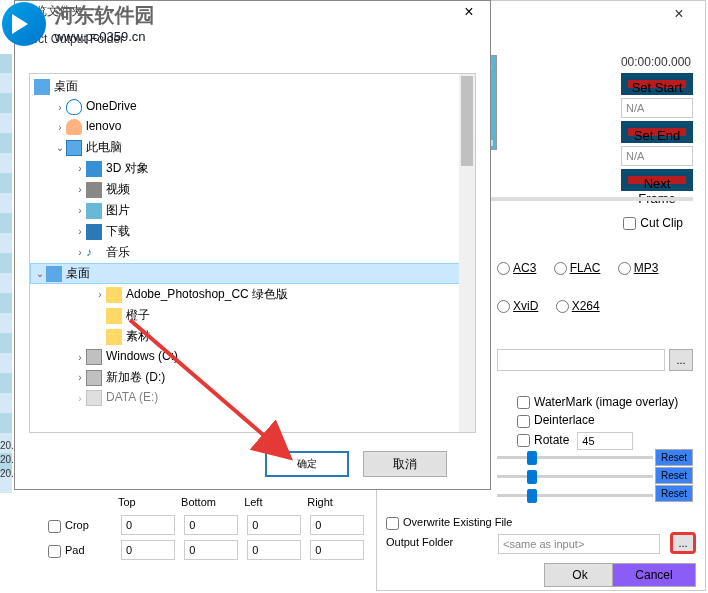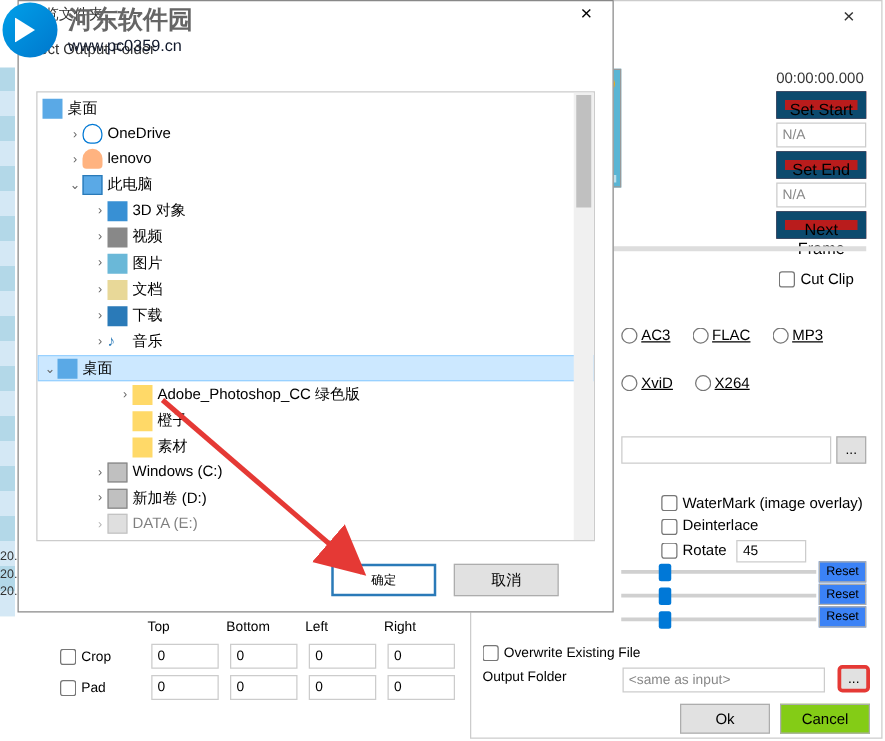--- a/index.html
+++ b/index.html
@@ -31,21 +31,21 @@
     .cutclip input { vertical-align: middle; margin-right: 4px; }
     
     .radio-row { position: absolute; left: 120px; top: 260px; white-space: nowrap; font-size: 12px; }
     .radio-row2 { position: absolute; left: 120px; top: 298px; white-space: nowrap; font-size: 12px; }
     .radio-item { display: inline-block; margin-right: 14px; text-decoration: underline; }
     .radio-item input { vertical-align: middle; margin-right: 3px; }
     
     .dots-field { position: absolute; left: 120px; top: 348px; right: 40px; height: 22px; border: 1px solid #ccc; }
     .dots-btn { position: absolute; right: 12px; top: 348px; width: 24px; height: 22px; background: #e1e1e1; border: 1px solid #adadad; cursor: pointer; font-size: 11px; }
     
-    .check-group { position: absolute; left: 152px; top: 394px; font-size: 12px; }
+    .check-group { position: absolute; left: 140px; top: 394px; font-size: 12px; }
     .check-row { margin-bottom: 4px; }
     .check-row input[type="checkbox"] { vertical-align: middle; margin-right: 4px; }
     .rotate-input { width: 56px; height: 18px; border: 1px solid #ccc; padding: 0 4px; font-size: 11px; margin-left: 8px; vertical-align: middle; }
     
     .slider-group { position: absolute; left: 120px; top: 448px; right: 52px; }
     .slider-row { position: relative; height: 18px; margin-bottom: 1px; }
     .slider-track { position: absolute; left: 0; right: 0; top: 7px; height: 3px; background: #d0d0d0; }
     .slider-thumb { position: absolute; left: 30px; top: 2px; width: 10px; height: 14px; background: #0078d7; border-radius: 2px; }
     .reset-btn { position: absolute; right: 12px; width: 38px; height: 17px; font-size: 10px; background: #3b82f6; border: 1px solid #adadad; cursor: pointer; }
     .reset1 { top: 448px; } .reset2 { top: 466px; } .reset3 { top: 484px; }
@@ -57,21 +57,21 @@
     .crop-row label { display: inline-block; width: 70px; }
     .crop-input { width: 54px; height: 20px; border: 1px solid #ccc; padding: 0 4px; margin-right: 6px; font-size: 11px; }
     
     .overwrite { position: absolute; left: 386px; top: 516px; font-size: 11px; }
     .overwrite input { vertical-align: middle; margin-right: 4px; }
     .output-folder-lbl { position: absolute; left: 386px; top: 536px; font-size: 11px; }
     .output-folder-field { position: absolute; left: 498px; top: 534px; width: 162px; height: 20px; border: 1px solid #ccc; padding: 2px 4px; font-size: 11px; color: #888; }
     .output-browse { position: absolute; right: 12px; top: 532px; width: 26px; height: 22px; background: #e1e1e1; cursor: pointer; font-size: 11px; border: 3px solid #e53935; border-radius: 4px; }
     
     .ok-btn { position: absolute; right: 92px; bottom: 6px; width: 72px; height: 24px; background: #e1e1e1; border: 1px solid #adadad; font-size: 12px; cursor: pointer; }
-    .cancel-btn { position: absolute; right: 12px; bottom: 6px; width: 72px; height: 24px; background: #84cc16; border: 1px solid #adadad; font-size: 12px; cursor: pointer; }
+    .cancel-btn { position: absolute; right: 12px; bottom: 6px; width: 84px; height: 24px; background: #8b5cf6; border: 1px solid #adadad; font-size: 12px; cursor: pointer; }
     
     .left-strip { position: absolute; left: 0; top: 54px; width: 12px; bottom: 100px; background: repeating-linear-gradient(0deg, #d4e8f5 0px, #d4e8f5 20px, #b3d8e8 20px, #b3d8e8 40px); }
     .left-nums { position: absolute; left: 0; bottom: 112px; font-size: 10px; color: #333; line-height: 14px; }
     
     
     .dialog { position: absolute; left: 14px; top: 0; width: 477px; height: 490px; background: #fff; border: 1px solid #888; z-index: 50; }
     .dialog-title { position: absolute; left: 8px; top: 2px; font-size: 12px; color: #333; }
     .dialog-subtitle { position: absolute; left: 14px; top: 32px; font-size: 12px; color: #333; z-index: 60; }
     .dialog-close { position: absolute; right: 6px; top: 2px; width: 30px; height: 20px; text-align: center; cursor: pointer; }
     
@@ -222,21 +222,20 @@
 
   <div class="tree-container">
     <div class="tree">
       <div class="tree-item"><span class="tree-icon icon-desktop"></span><span>桌面</span></div>
       <div class="tree-item indent1"><span class="expand">›</span><span class="tree-icon icon-cloud"></span><span>OneDrive</span></div>
       <div class="tree-item indent1"><span class="expand">›</span><span class="tree-icon icon-user"></span><span>lenovo</span></div>
       <div class="tree-item indent1"><span class="expand">⌄</span><span class="tree-icon icon-pc"></span><span>此电脑</span></div>
       <div class="tree-item indent2"><span class="expand">›</span><span class="tree-icon icon-3d"></span><span>3D 对象</span></div>
       <div class="tree-item indent2"><span class="expand">›</span><span class="tree-icon icon-video"></span><span>视频</span></div>
       <div class="tree-item indent2"><span class="expand">›</span><span class="tree-icon icon-pics"></span><span>图片</span></div>
-      <div class="tree-item indent2"><span class="expand">›</span><span class="tree-icon icon-docs"></span><span>文档</span></div>
       <div class="tree-item indent2"><span class="expand">›</span><span class="tree-icon icon-download"></span><span>下载</span></div>
       <div class="tree-item indent2"><span class="expand">›</span><span class="tree-icon icon-music">♪</span><span>音乐</span></div>
       <div class="tree-item indent2 selected"><span class="expand">⌄</span><span class="tree-icon icon-desktop"></span><span>桌面</span></div>
       <div class="tree-item indent3"><span class="expand">›</span><span class="tree-icon icon-folder"></span><span>Adobe_Photoshop_CC 绿色版</span></div>
       <div class="tree-item indent3"><span class="expand"></span><span class="tree-icon icon-folder"></span><span>橙子</span></div>
       <div class="tree-item indent3"><span class="expand"></span><span class="tree-icon icon-folder"></span><span>素材</span></div>
       <div class="tree-item indent2"><span class="expand">›</span><span class="tree-icon icon-drive"></span><span>Windows (C:)</span></div>
       <div class="tree-item indent2"><span class="expand">›</span><span class="tree-icon icon-drive"></span><span>新加卷 (D:)</span></div>
       <div class="tree-item indent2" style="opacity:0.5;"><span class="expand">›</span><span class="tree-icon icon-drive"></span><span>DATA (E:)</span></div>
     </div>

